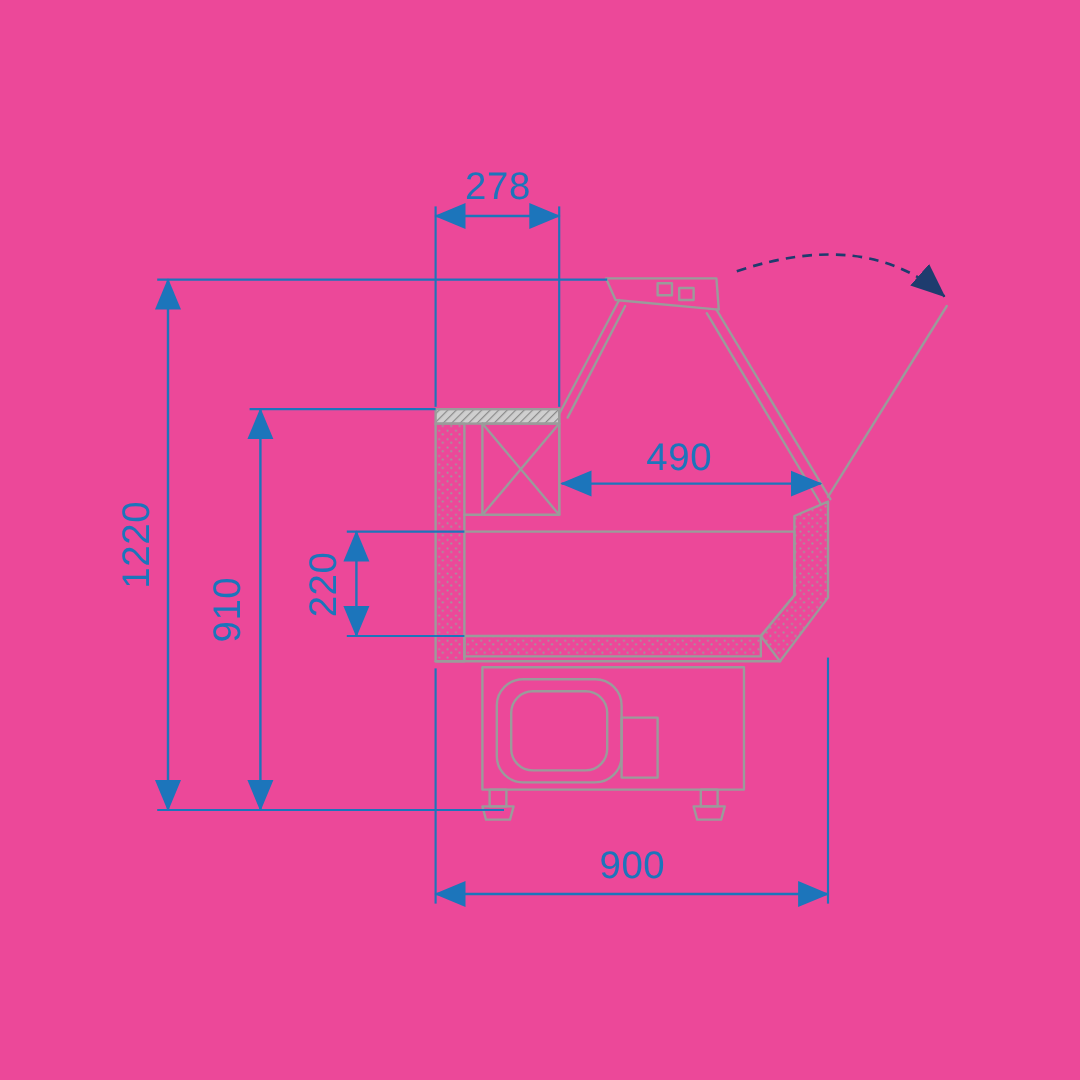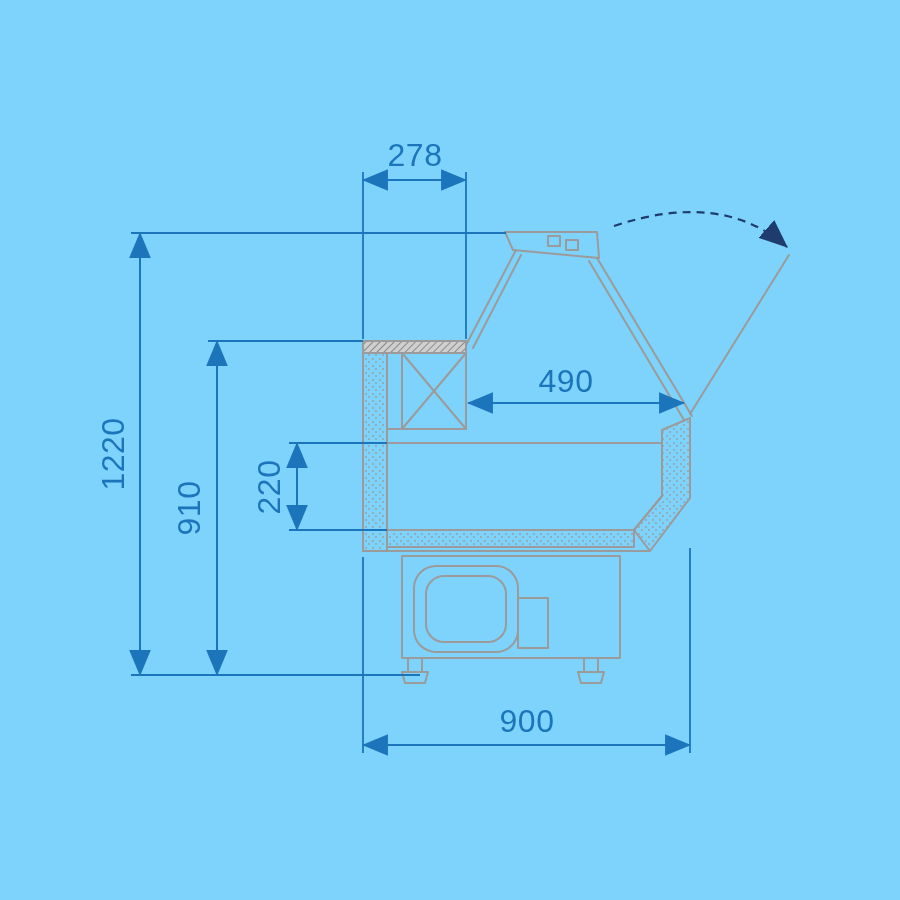--- a/index.html
+++ b/index.html
@@ -1,16 +1,16 @@
 <!DOCTYPE html>
 <html><head>
 <meta charset="utf-8">
 <style>
   html,body{margin:0;padding:0;background:#ffffff;}
-  .stage{width:900px;height:900px;position:relative;background:#7dd3fc;overflow:hidden;}
+  .stage{width:900px;height:900px;position:relative;background:#ec4899;overflow:hidden;}
   svg{display:block;}
   .ext{stroke:#1c75bb;stroke-width:1.8;fill:none;}
   .dim{stroke:#1c75bb;stroke-width:2;fill:none;}
   .dimtext{fill:#1c75bb;font-family:"Liberation Sans",sans-serif;font-size:32px;letter-spacing:0.5px;}
   .draw{stroke:#9b9b9b;stroke-width:2;fill:none;stroke-linejoin:round;stroke-linecap:round;}
   .fillstipple{fill:url(#stipple);stroke:#9b9b9b;stroke-width:2;stroke-linejoin:round;}
   .fillhatch{fill:url(#hatch);stroke:#9b9b9b;stroke-width:2;}
   .arc{stroke:#1e3c6e;stroke-width:2.2;stroke-dasharray:8 6;fill:none;}
 </style>
 </head>

